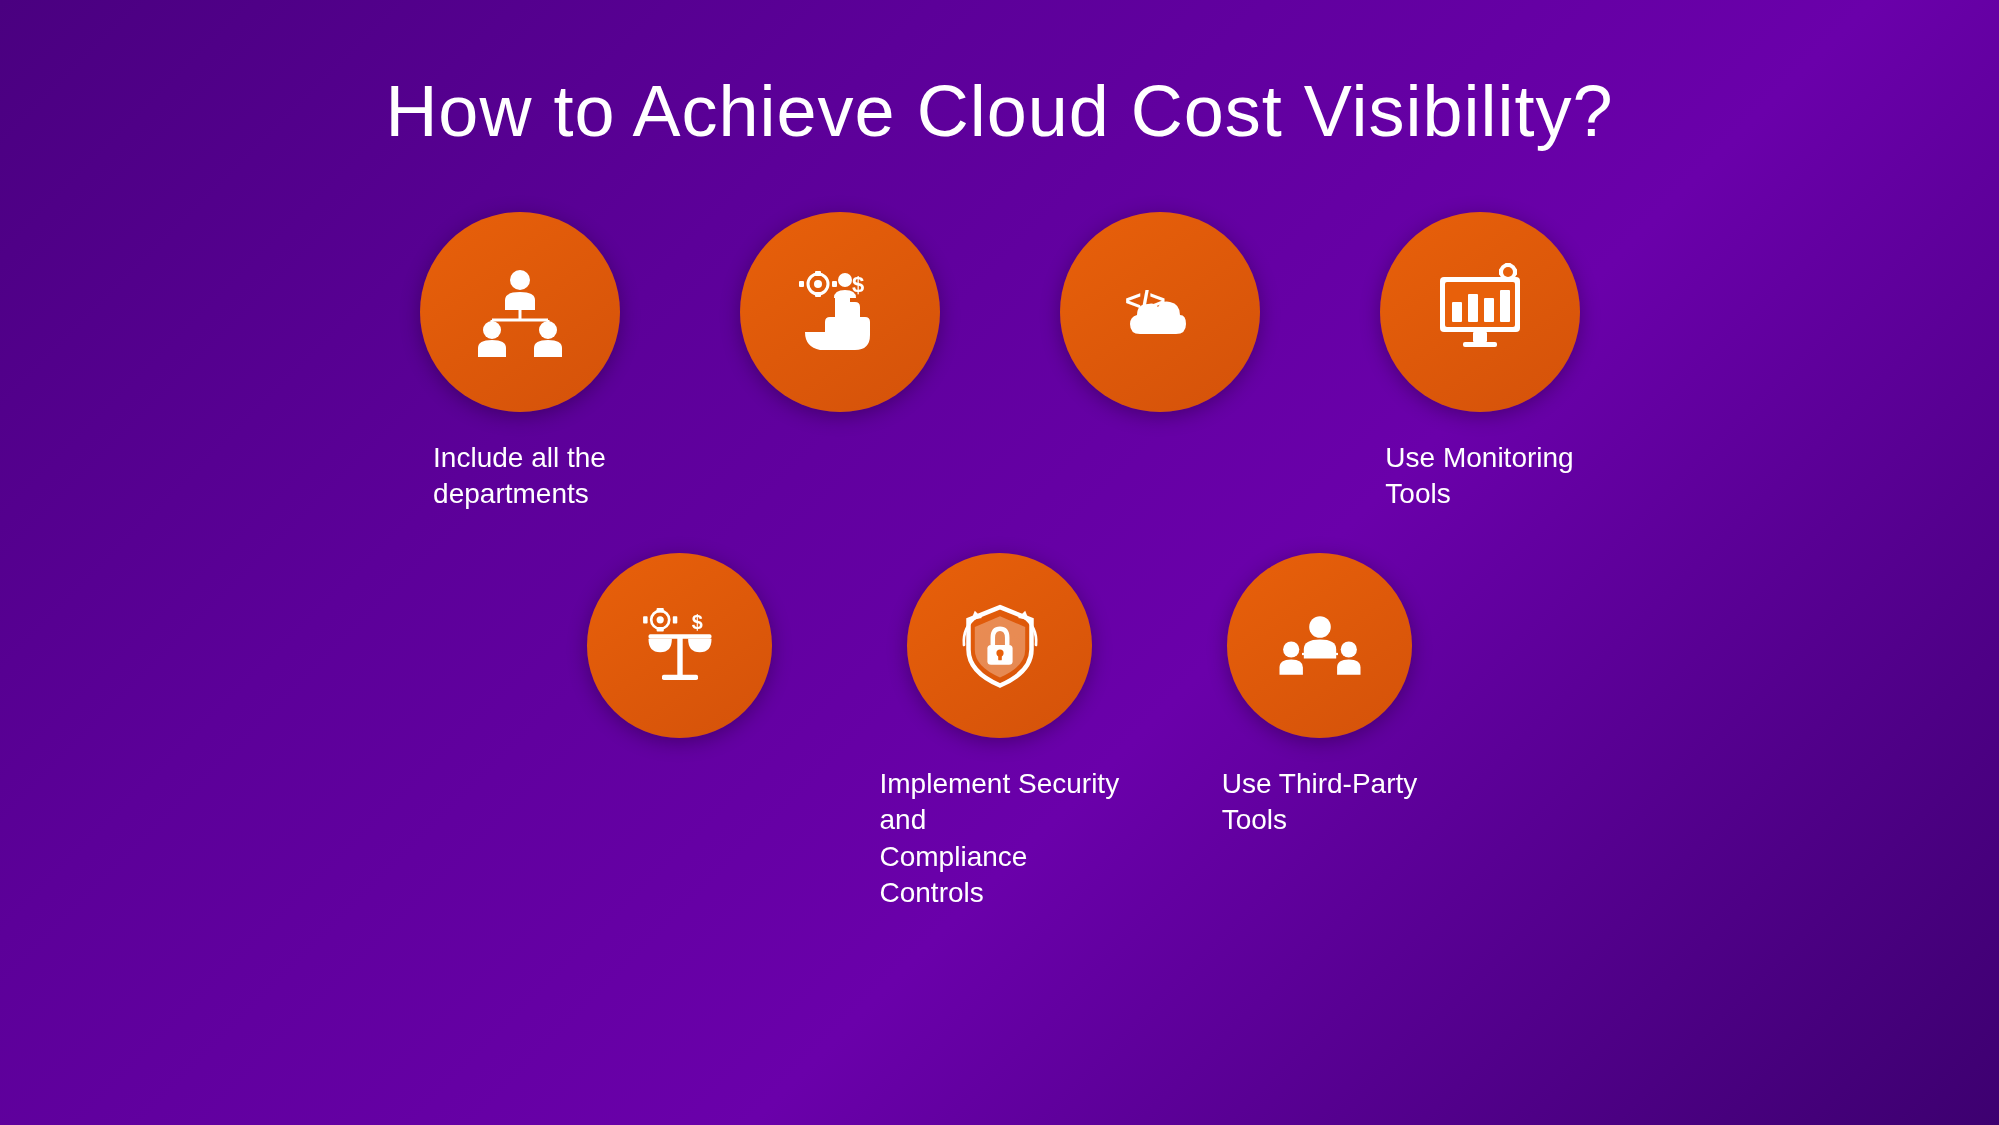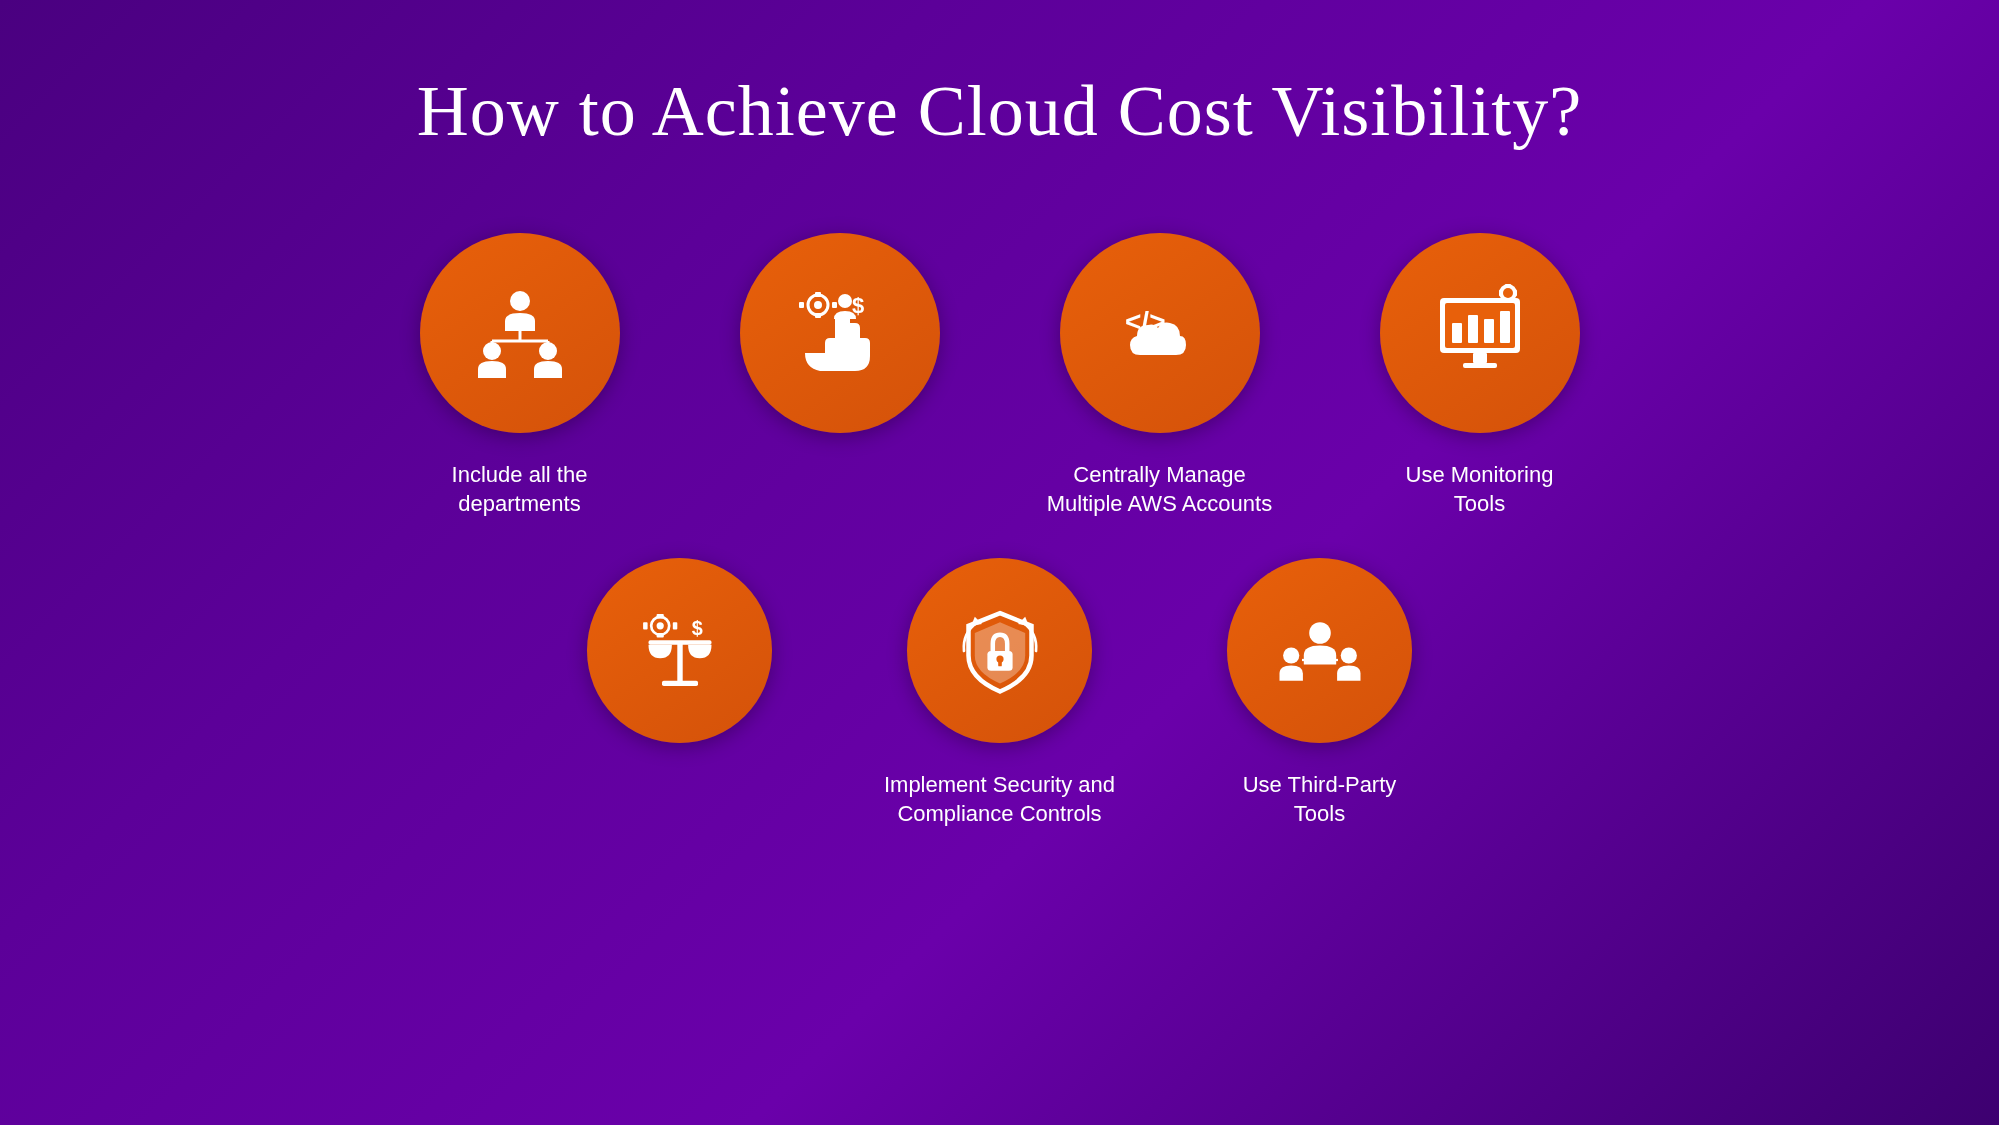--- a/index.html
+++ b/index.html
@@ -15,23 +15,22 @@
       font-family: 'Segoe UI', Arial, sans-serif;
       overflow: hidden;
       color: white;
     }
 
     .title {
       font-size: 72px;
       font-weight: 400;
       color: white;
       margin-top: 70px;
-      margin-bottom: 80px;
+      margin-bottom: 60px;
       letter-spacing: 1px;
-      font-family: Liberation Serif, serif;
     }
 
     .rows-container {
       display: flex;
       flex-direction: column;
       align-items: center;
       gap: 40px;
       width: 100%;
     }
 
@@ -62,23 +61,22 @@
       box-shadow: 0 4px 20px rgba(0,0,0,0.3);
     }
 
     .circle svg {
       width: 100px;
       height: 100px;
       fill: white;
     }
 
     .card-label {
-      font-size: 22px;
+      font-size: 28px;
       font-weight: 400;
-      text-align: center;
       color: white;
       line-height: 1.3;
     }
 
     
     .row-bottom .circle {
       width: 185px;
       height: 185px;
     }
     .row-bottom .circle svg {
@@ -141,21 +139,20 @@
 
     <div class="card">
       <div class="circle">
         <svg viewBox="0 0 100 100" xmlns="http://www.w3.org/2000/svg">
 
           <text x="15" y="48" font-size="28" fill="white" font-weight="bold">&lt;/&gt;</text>
 
           <path d="M30 72 Q20 72 20 62 Q20 55 27 53 Q27 42 38 42 Q44 40 48 45 Q52 38 60 40 Q70 42 70 53 Q76 53 76 62 Q76 72 66 72 Z"></path>
         </svg>
       </div>
-      <div class="card-label">Centrally Manage<br>Multiple AWS Accounts</div>
     </div>
 
     <div class="card">
       <div class="circle">
         <svg viewBox="0 0 100 100" xmlns="http://www.w3.org/2000/svg">
 
           <rect x="10" y="15" width="80" height="55" rx="4" ry="4" fill="white"></rect>
           <rect x="15" y="20" width="70" height="45" rx="2" ry="2" fill="#e8600a"></rect>
 
           <rect x="22" y="40" width="10" height="20" rx="1" fill="white"></rect>

